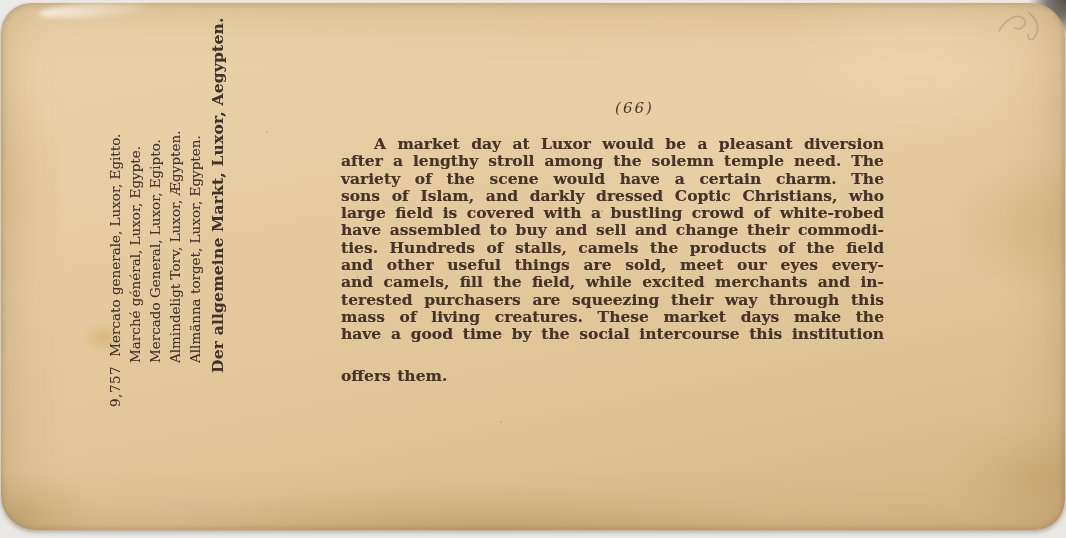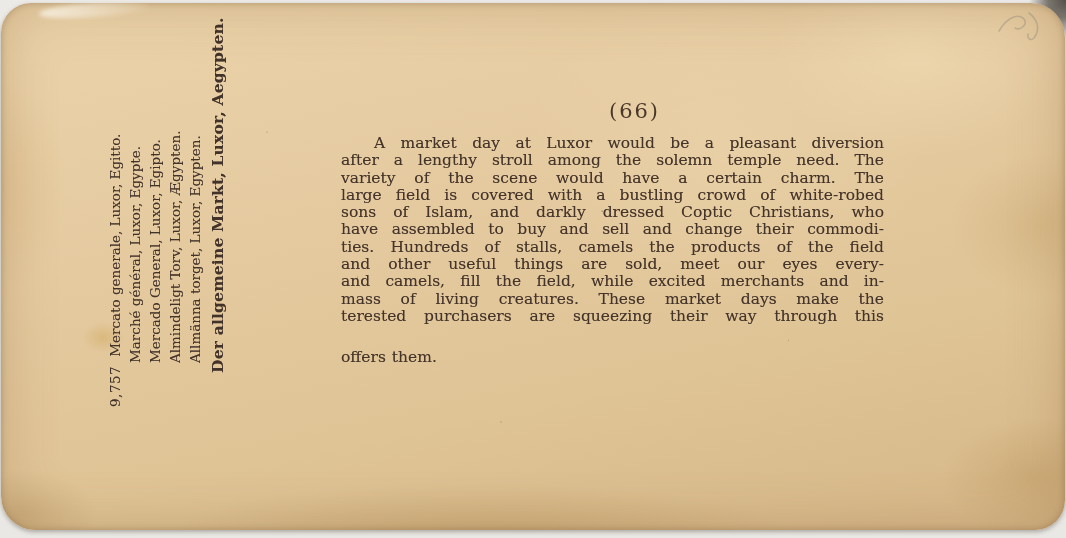--- a/index.html
+++ b/index.html
@@ -49,32 +49,34 @@
     background: linear-gradient(100deg, rgba(250,245,235,0.8), rgba(230,210,175,0.2));
     filter: blur(2px);
     transform: rotate(-4deg);
   }
 
   .card-number {
     position: absolute;
     left: 340px; top: 96px; width: 543px;
     text-align: center;
     text-indent: 44px;
-    font-size: 21px;
+    font-size: 15px;
     letter-spacing: 2px;
     color: #4a392a;
+    font-style: italic;
   }
 
   .description {
     position: absolute;
     left: 340px; top: 132px; width: 543px;
     font-size: 15.5px;
     line-height: 17.3px;
     color: #44342a;
     text-shadow: 0 0 0.6px rgba(68,52,42,0.45);
+    font-weight: bold;
   }
   .p-line {
     text-align: justify;
     text-align-last: justify;
     white-space: normal;
     word-spacing: 1px;
   }
   .p-line.first { padding-left: 33px; }
   .p-line.last  { text-align-last: left; margin-top: 24px; }
 
@@ -116,28 +118,29 @@
 <div class="card">
 
   <div class="corner-wear"></div>
 
   <div class="card-number">(66)</div>
 
   <div class="description">
     <div class="p-line first">A market day at Luxor would be a pleasant diversion</div>
     <div class="p-line">after a lengthy stroll among the solemn temple need.  The</div>
     <div class="p-line">variety of the scene would have a certain charm.  The</div>
+    <div class="p-line">sons of Islam, and darkly dressed Coptic Christians, who</div>
     <div class="p-line">large field is covered with a bustling crowd of white-robed</div>
-    <div class="p-line">sons of Islam, and darkly dressed Coptic Christians, who</div>
     <div class="p-line">have assembled to buy and sell and change their commodi-</div>
     <div class="p-line">ties.  Hundreds of stalls, camels the products of the field</div>
     <div class="p-line">and other useful things are sold, meet our eyes every-</div>
     <div class="p-line">and camels, fill the field, while excited merchants and in-</div>
+    <div class="p-line">terested purchasers are squeezing their way through this</div>
     <div class="p-line">mass of living creatures.  These market days make the</div>
-    <div class="p-line">terested purchasers are squeezing their way through this</div>
+    <div class="p-line">have a good time by the social intercourse this institution</div>
     <div class="p-line last">offers them.</div>
   </div>
 
   <div class="side-block">
     <div class="side-line first">
       <span class="catalog-number">9,757</span><span>Mercato generale, Luxor, Egitto.</span>
     </div>
     <div class="side-line">Marché général, Luxor, Egypte.</div>
     <div class="side-line">Mercado General, Luxor, Egipto.</div>
     <div class="side-line">Almindeligt Torv, Luxor, Ægypten.</div>

